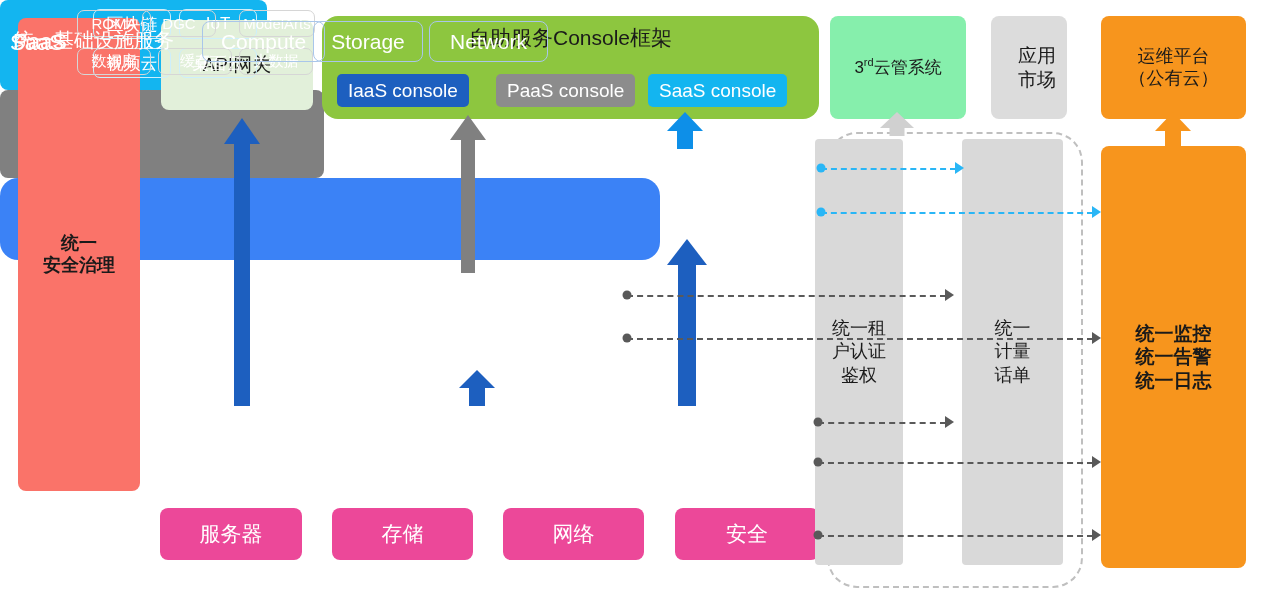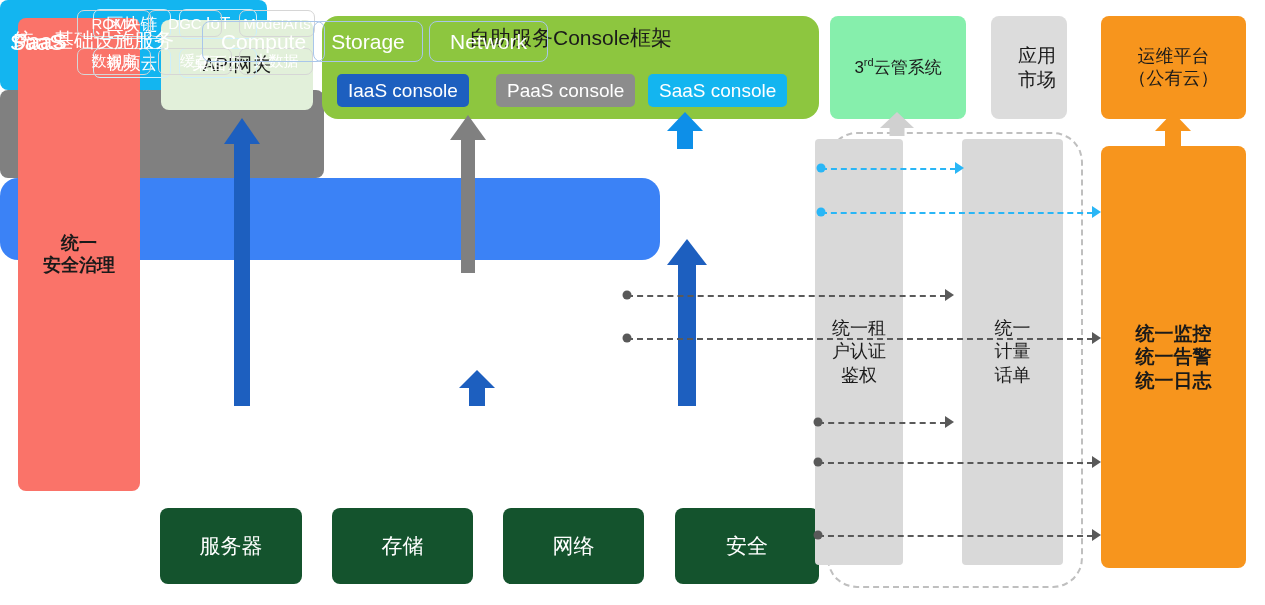--- a/index.html
+++ b/index.html
@@ -159,21 +159,21 @@
     position: absolute;
     border: 1.5px solid #d6d6d6;
     border-radius: 7px;
     color: #ffffff;
     font-size: 15px;
     display: flex; align-items: center; justify-content: center;
     height: 27px;
     box-sizing: border-box;
   }
   #paas-roma      { left: 77px;  top: 10px; width: 74px; }
-  #paas-dgc       { left: 148px; top: 10px; width: 74px; }
+  #paas-dgc       { left: 142px; top: 10px; width: 74px; }
   #paas-modelarts { left: 239px; top: 10px; width: 76px; }
   #paas-db        { left: 77px;  top: 48px; width: 74px; }
   #paas-cache     { left: 158px; top: 48px; width: 74px; }
   #paas-bigdata   { left: 239px; top: 48px; width: 74px; }
 
   
   #infra-bar {
     left: 160px; top: 402px; width: 660px; height: 82px;
     background: #3b82f6;
     border-radius: 18px;
@@ -196,22 +196,22 @@
     box-sizing: border-box;
   }
   #infra-compute { left: 184px; width: 123px; margin-left: 18px; }
   #infra-storage { left: 313px; width: 110px; }
   #infra-network { left: 429px; width: 119px; }
   #infra-cce     { left: 554px; width: 93px; }
 
   
   .resource-box {
     position: absolute;
-    top: 508px; height: 76px;
-    background: #14532d;
+    top: 508px; height: 52px;
+    background: #ec4899;
     border-radius: 8px;
     color: #ffffff;
     font-size: 21px;
     display: flex; align-items: center; justify-content: center; text-align: right;
   }
   #res-server  { left: 160px; width: 142px; }
   #res-storage { left: 332px; width: 141px; }
   #res-network { left: 503px; width: 141px; }
   #res-security{ left: 675px; width: 144px; }
 

